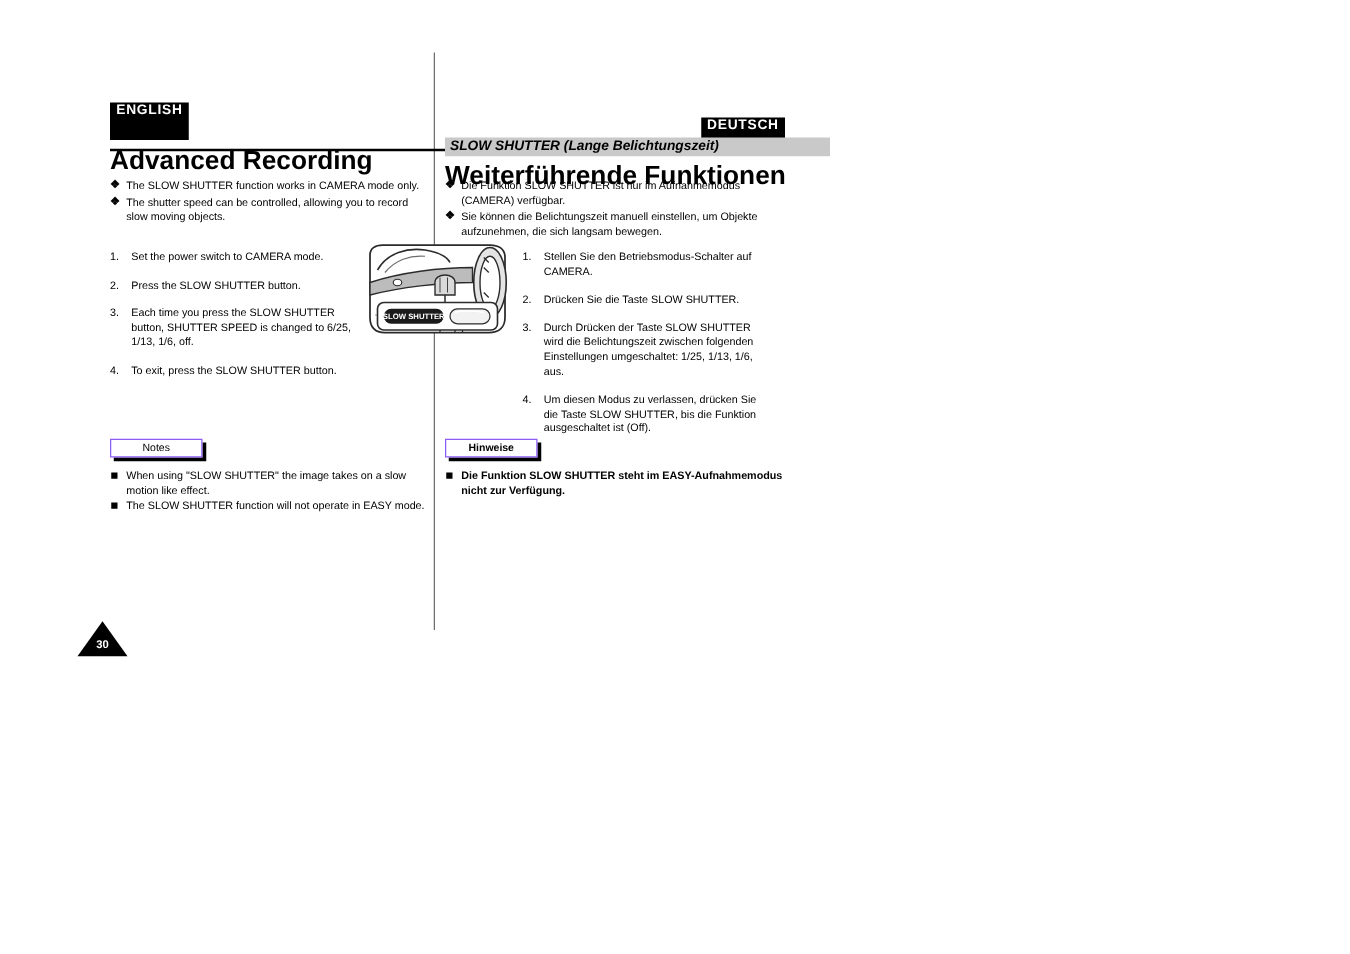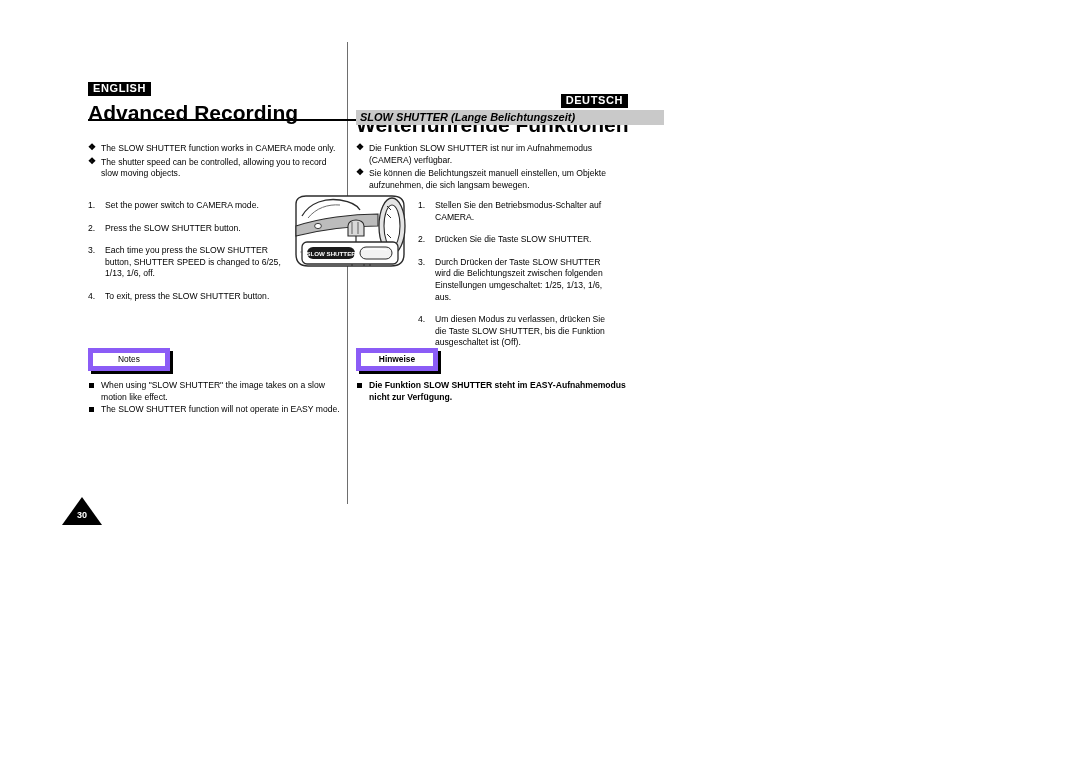--- a/index.html
+++ b/index.html
@@ -43,21 +43,21 @@
     width: 540px;
     height: 40px;
   }
   .lang-tag {
     display: inline-block;
     background: #000000;
     color: #ffffff;
     font-weight: bold;
     font-size: 11px;
     letter-spacing: 0.6px;
-    padding: 1px 5px 2px 5px;
+    padding: 1px 5px 18px 5px;
     line-height: 11px;
   }
   .hdr-left {
     position: absolute;
     left: 0; top: 0;
     width: 256px;
   }
   .hdr-right {
     position: absolute;
     left: 268px; top: 12px;
@@ -137,21 +137,21 @@
   }
 
   
   .notes-wrap { position: absolute; }
   .notes-en { left: 88px;  top: 348px; width: 262px; }
   .notes-de { left: 356px; top: 348px; width: 278px; font-weight: bold; }
 
   .notes-tab {
     display: inline-block;
     position: relative;
-    border: 5px solid #8b5cf6;
+    border: 1px solid #8b5cf6;
     background: #ffffff;
     font-size: 8.4px;
     line-height: 13px;
     padding: 0 10px;
     text-align: center;
     min-width: 52px;
     box-shadow: 3px 3px 0 0 #000000;
     box-sizing: content-box;
   }
 

